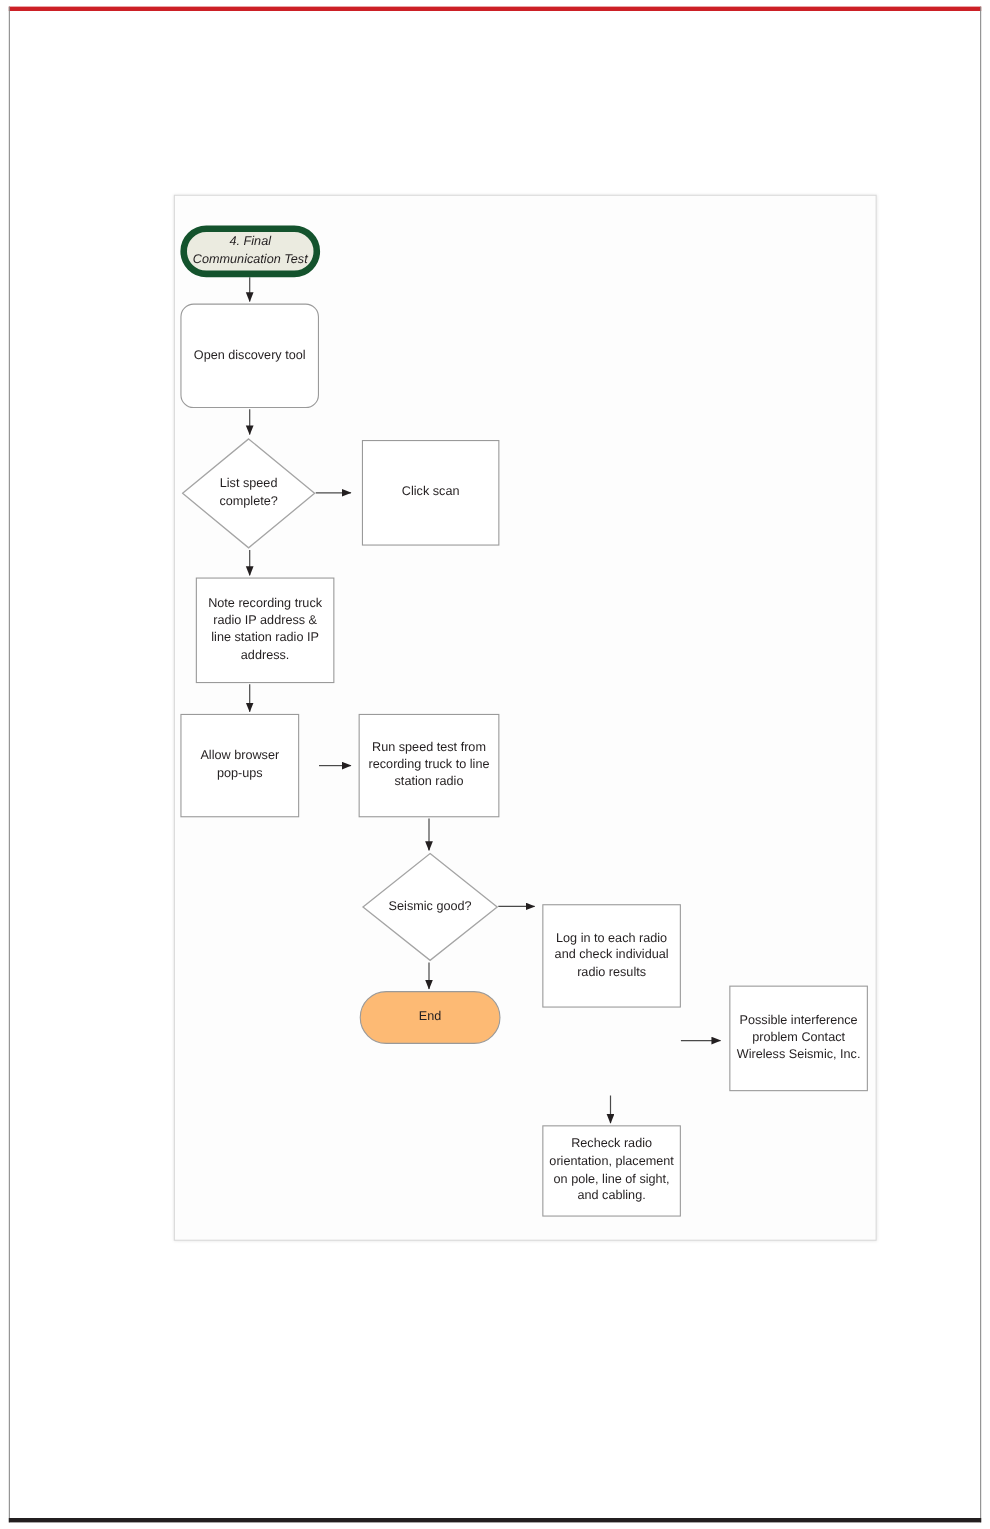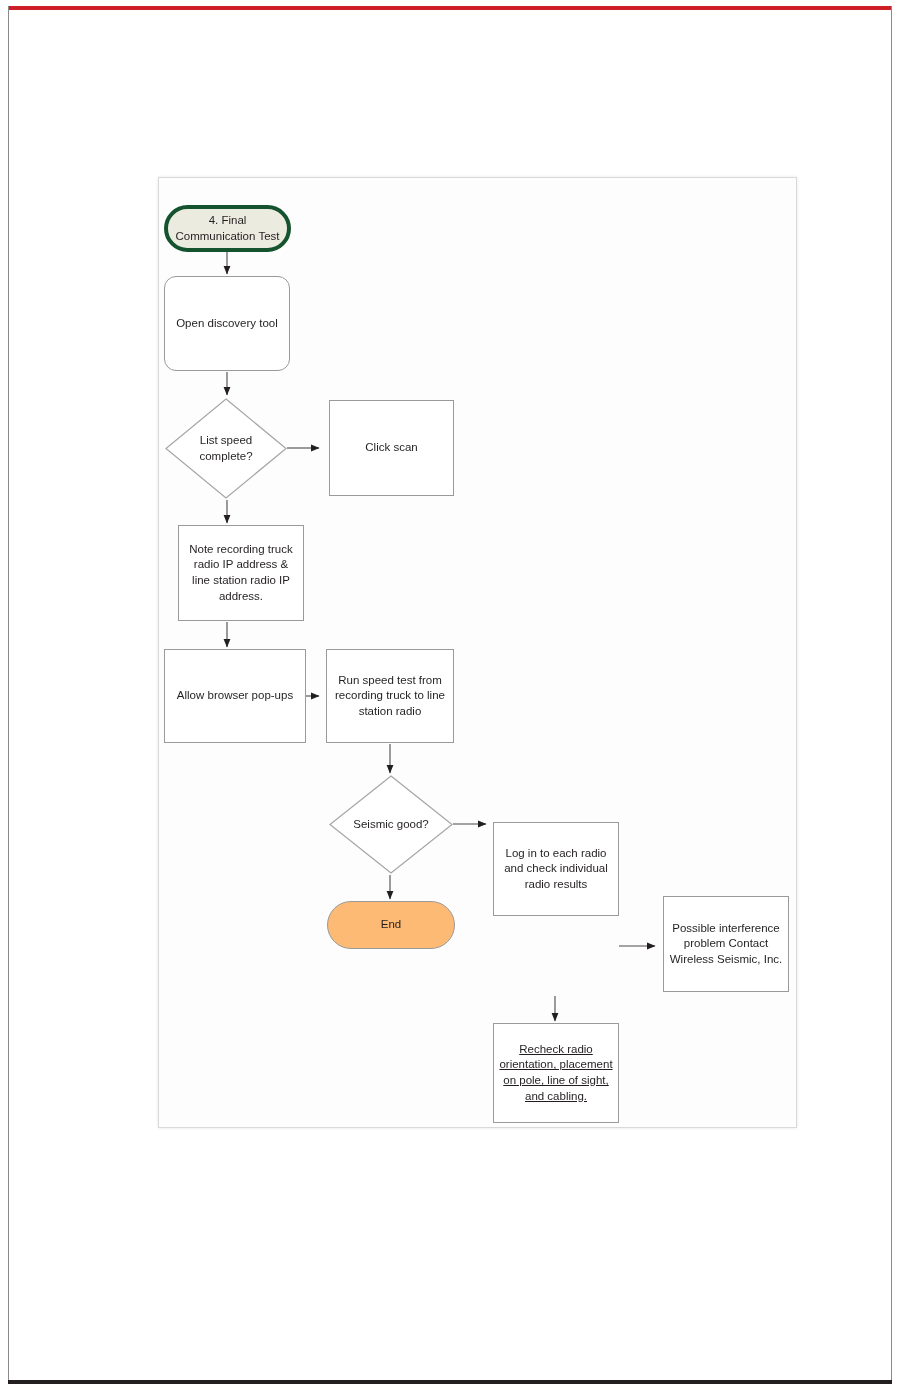--- a/index.html
+++ b/index.html
@@ -93,21 +93,22 @@
     background: #ffffff;
     border: 1px solid #9a9a9a;
   }
   .node-terminator {
     background: #fdba74;
     border: 1px solid #9a9a9a;
     border-radius: 999px;
   }
   .node-terminator.start {
     background: #ebebe0;
-    border: 4px solid #14532d;
+    border: 6px solid #14532d;
+    font-style: italic;
   }
   .node-decision {
     background: transparent;
     border: none;
     padding: 0;
   }
   .node-decision .diamond-svg {
     position: absolute;
     left: 0; top: 0;
     width: 100%;
@@ -180,21 +181,21 @@
     </div>
 
     <div class="node node-process" style="left:170px; top:222px; width:125px; height:96px;">
       <span>Click scan</span>
     </div>
 
     <div class="node node-process" style="left:19px; top:347px; width:126px; height:96px;">
       <span>Note recording truck radio IP address &amp; line station radio IP address.</span>
     </div>
 
-    <div class="node node-process" style="left:5px; top:471px; width:142px; height:94px;">
+    <div class="node node-process" style="left:5px; top:471px; width:108px; height:94px;">
       <span>Allow browser pop-ups</span>
     </div>
 
     <div class="node node-process" style="left:167px; top:471px; width:128px; height:94px;">
       <span>Run speed test from recording truck to line station radio</span>
     </div>
 
     <div class="node node-decision" style="left:170px; top:597px; width:124px; height:99px;">
       <svg class="diamond-svg" viewBox="0 0 124 99" preserveAspectRatio="none">
         <polygon points="62,1 123,49.5 62,98 1,49.5" fill="#ffffff" stroke="#a5a5a5" stroke-width="1.2"></polygon>
@@ -208,18 +209,18 @@
 
     <div class="node node-process" style="left:334px; top:600px; width:126px; height:94px;margin-top:44px;">
       <span>Log in to each radio and check individual radio results</span>
     </div>
 
 
     <div class="node node-process" style="left:504px; top:718px; width:126px; height:96px;">
       <span>Possible interference problem Contact Wireless Seismic, Inc.</span>
     </div>
 
-    <div class="node node-process" style="left:334px; top:845px; width:126px; height:100px;text-decoration:underline;">
+    <div class="node node-process" style="left:334px; top:845px; width:126px; height:83px;">
       <span>Recheck radio orientation, placement on pole, line of sight, and cabling.</span>
     </div>
 
   </div>
 </div>
 
 </body></html>

